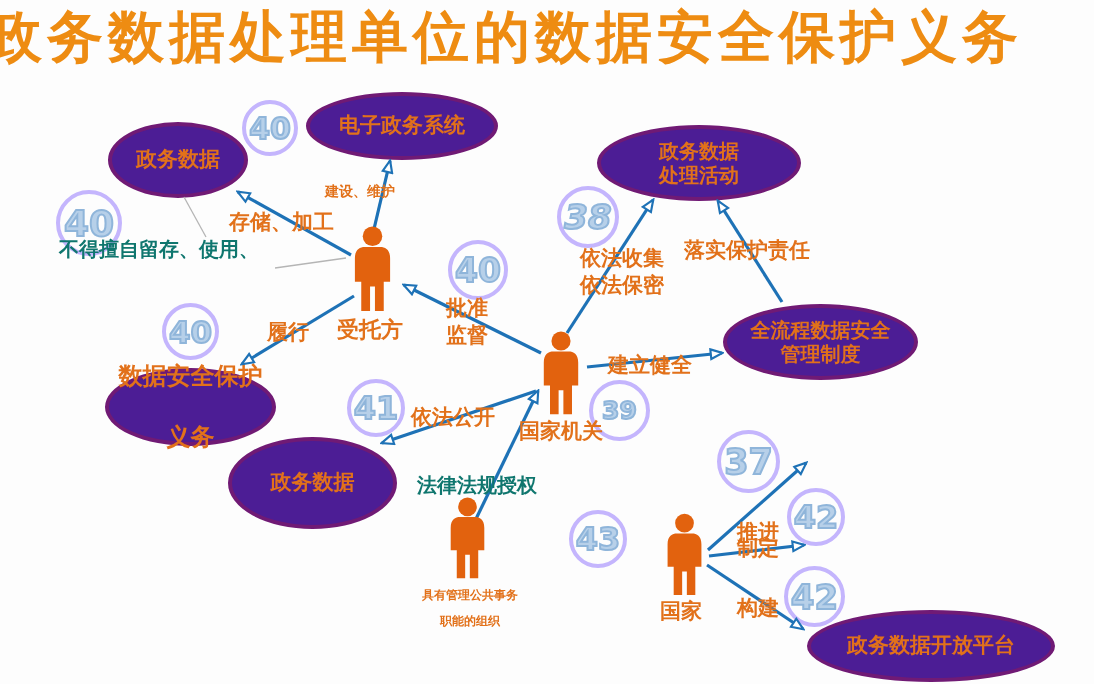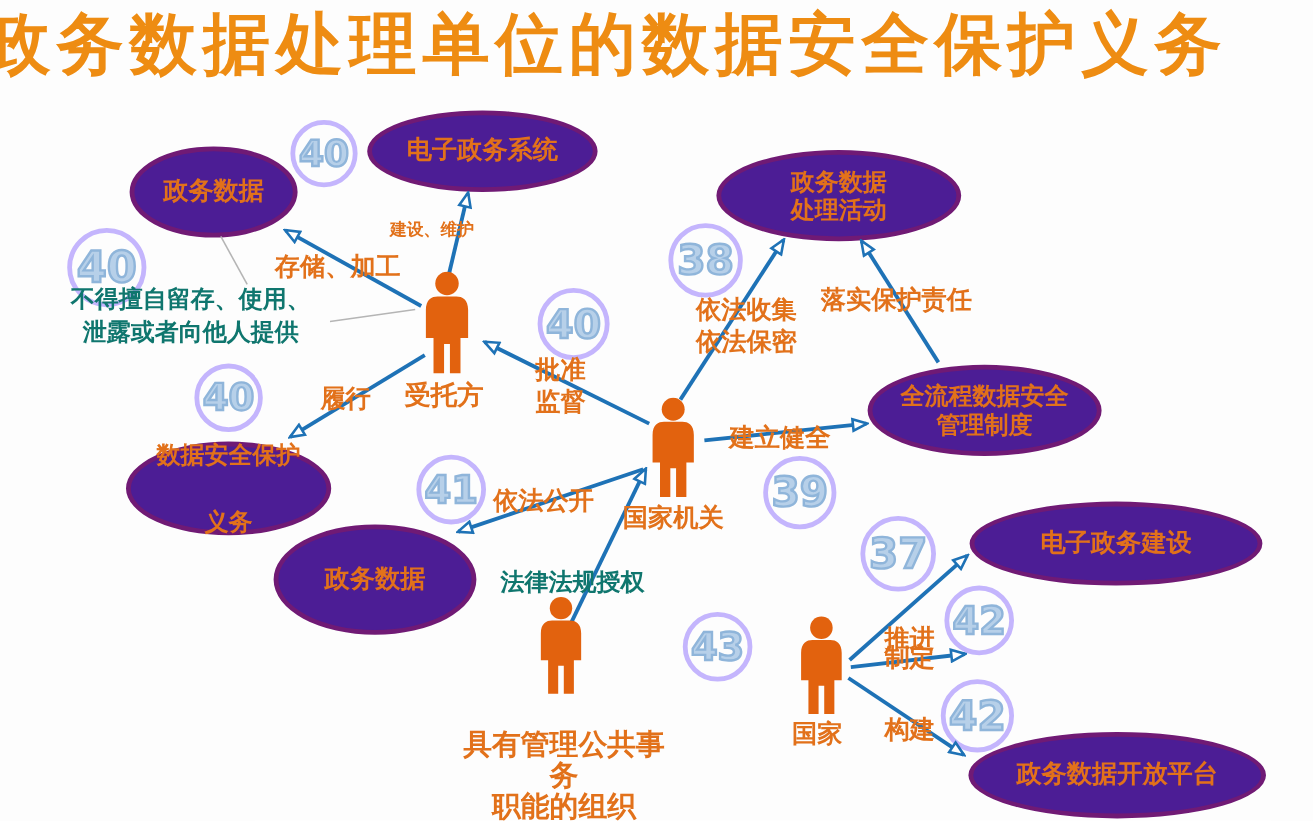--- a/index.html
+++ b/index.html
@@ -70,50 +70,47 @@
 
   <div class="ellipse" style="left:306px;top:92px;width:184px;height:60px;font-size:21px;">
     <span>电子政务系统</span>
   </div>
 
   <div class="ellipse" style="left:597px;top:125px;width:196px;height:68px;font-size:20px;">
     <span>政务数据</span>
     <span>处理活动</span>
   </div>
 
-  <div class="ellipse" style="left:105px;top:368px;width:163px;height:70px;font-size:20px;gap:32px;">
+  <div class="ellipse" style="left:105px;top:368px;width:163px;height:70px;font-size:24px;gap:32px;">
     <span>数据安全保护</span>
     <span>义务</span>
   </div>
 
   <div class="ellipse" style="left:228px;top:437px;width:161px;height:84px;font-size:21px;">
     <span>政务数据</span>
   </div>
 
   <div class="ellipse" style="left:723px;top:304px;width:187px;height:68px;font-size:20px;">
     <span>全流程数据安全</span>
     <span>管理制度</span>
   </div>
 
-  <div class="ellipse" style="left:808px;top:418px;width:236px;height:62px;font-size:21px;">
-    <span>电子政务建设</span>
-  </div>
 
 
   <div class="ellipse" style="left:807px;top:610px;width:240px;height:64px;font-size:21px;">
     <span>政务数据开放平台</span>
   </div>
 
   <div class="badge" style="left:242px;top:100px;width:48px;height:48px;font-size:30px;">40</div>
   <div class="badge" style="left:56px;top:190px;width:58px;height:58px;font-size:36px;">40</div>
   <div class="badge" style="left:162px;top:303px;width:49px;height:49px;font-size:31px;">40</div>
   <div class="badge" style="left:448px;top:240px;width:52px;height:52px;font-size:33px;">40</div>
-  <div class="badge" style="left:557px;top:186px;width:54px;height:54px;font-size:34px;">38</div>
+  <div class="badge" style="left:557px;top:186px;width:54px;height:54px;font-size:34px;font-style:italic;">38</div>
   <div class="badge" style="left:347px;top:379px;width:50px;height:50px;font-size:32px;">41</div>
-  <div class="badge" style="left:636px;top:380px;width:53px;height:53px;font-size:34px;">39</div>
+  <div class="badge" style="left:589px;top:380px;width:53px;height:53px;font-size:25px;">39</div>
   <div class="badge" style="left:527px;top:510px;width:50px;height:50px;font-size:32px;margin-left:42px;">43</div>
   <div class="badge" style="left:717px;top:430px;width:55px;height:55px;font-size:35px;">37</div>
   <div class="badge" style="left:787px;top:488px;width:50px;height:50px;font-size:32px;">42</div>
   <div class="badge" style="left:784px;top:566px;width:53px;height:53px;font-size:34px;">42</div>
 
   <svg class="person" style="left:348px;top:226px;" width="49" height="88" viewBox="0 0 50 90">
     <g fill="#e2620e">
       <circle cx="25" cy="10.5" r="10"></circle>
       <path d="M7,33 C7,24 12,21.5 17,21.5 L33,21.5 C38,21.5 43,24 43,33 L43,57 L36.5,57 L36.5,87 L27.5,87 L27.5,62 L22.5,62 L22.5,87 L13.5,87 L13.5,57 L7,57 Z"></path>
     </g>
@@ -135,21 +132,21 @@
 
   <svg class="person" style="left:661px;top:510px;" width="47" height="91" viewBox="0 0 50 90">
     <g fill="#e2620e">
       <circle cx="25" cy="10.5" r="10"></circle>
       <path d="M7,33 C7,24 12,21.5 17,21.5 L33,21.5 C38,21.5 43,24 43,33 L43,57 L36.5,57 L36.5,87 L27.5,87 L27.5,62 L22.5,62 L22.5,87 L13.5,87 L13.5,57 L7,57 Z"></path>
     </g>
   </svg>
 
   <div class="lbl" style="left:337px;top:315px;font-size:22px;">受托方</div>
   <div class="lbl" style="left:519px;top:417px;font-size:21px;">国家机关</div>
-  <div class="lbl center" style="left:375px;top:607px;width:190px;font-size:24px;line-height:26px;white-space:normal;">
+  <div class="lbl center" style="left:375px;top:582px;width:190px;font-size:12px;line-height:26px;white-space:normal;">
     <span>具有管理公共事务</span>
     <span>职能的组织</span>
   </div>
   <div class="lbl" style="left:660px;top:597px;font-size:21px;">国家</div>
 
   <div class="lbl" style="left:325px;top:183px;font-size:14px;">建设、维护</div>
   <div class="lbl" style="left:229px;top:208px;font-size:21px;">存储、加工</div>
   <div class="lbl" style="left:267px;top:318px;font-size:21px;">履行</div>
   <div class="lbl center" style="left:438px;top:295px;width:58px;font-size:21px;line-height:27px;">
     <span>批准</span>
@@ -161,17 +158,16 @@
   </div>
   <div class="lbl" style="left:684px;top:236px;font-size:21px;">落实保护责任</div>
   <div class="lbl" style="left:608px;top:351px;font-size:21px;">建立健全</div>
   <div class="lbl" style="left:411px;top:403px;font-size:21px;">依法公开</div>
   <div class="lbl" style="left:737px;top:494px;font-size:21px;margin-top:24px;">推进</div>
   <div class="lbl" style="left:737px;top:534px;font-size:21px;">制定</div>
   <div class="lbl" style="left:737px;top:594px;font-size:21px;">构建</div>
 
   <div class="lbl red center" style="left:42px;top:236px;width:234px;font-size:20px;line-height:27px;white-space:normal;">
     <span>不得擅自留存、使用、</span>
-    <span>泄露或者向他人提供</span>
   </div>
   <div class="lbl red" style="left:417px;top:472px;font-size:20px;font-family:Liberation Serif, serif;">法律法规授权</div>
 
 </div>
 
 </body></html>

